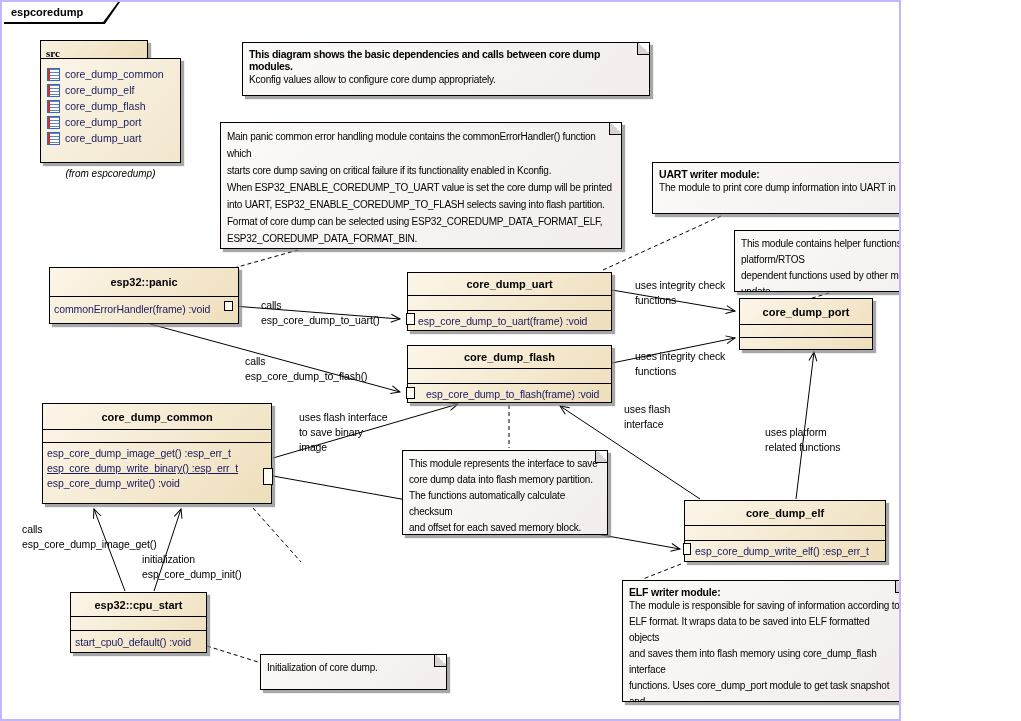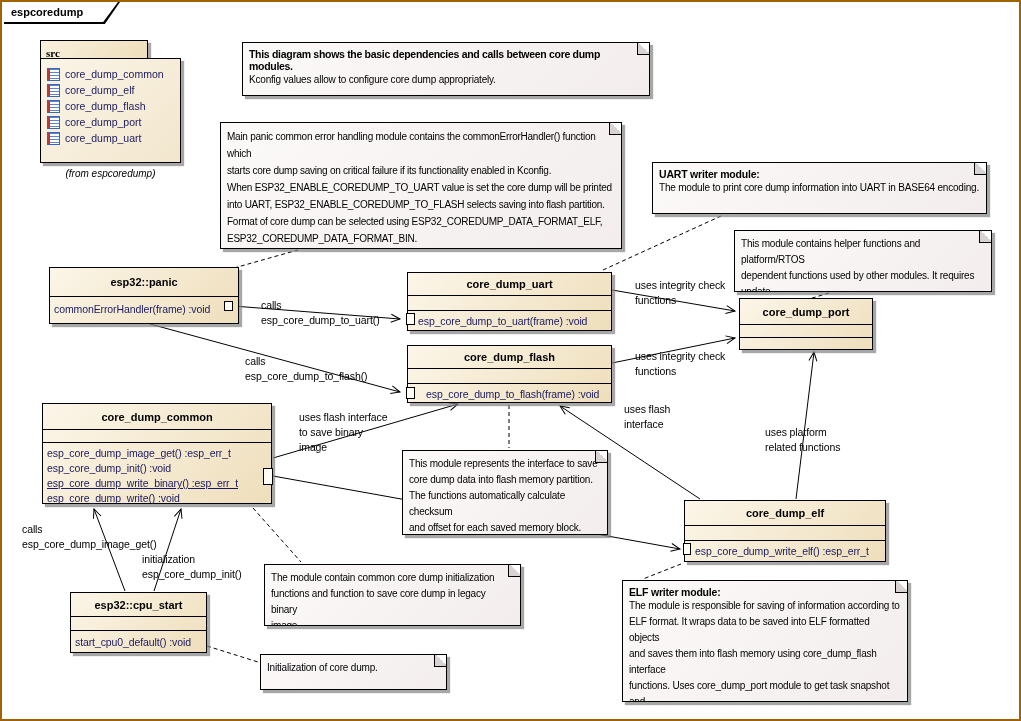--- a/index.html
+++ b/index.html
@@ -1,18 +1,18 @@
 <!DOCTYPE html>
 <html><head>
 <meta charset="utf-8">
 <style>
   html,body{margin:0;padding:0;background:#fff;}
   #canvas{
-    position:relative;width:1021px;height:721px;box-sizing:border-box;
-    border:2px solid #a16207;background:#fff;overflow:hidden;
+    position:relative;width:901px;height:721px;box-sizing:border-box;
+    border:2px solid #c4b5fd;background:#fff;overflow:hidden;
     font-family:"Liberation Sans",sans-serif;color:#000;
   }
   
   .tab-wrap{position:absolute;left:2px;top:0;width:116px;height:22px;
     clip-path:polygon(0 0,100% 0,87% 100%,0 100%);background:#000;}
   .tab-inner{position:absolute;left:0;top:0;width:114px;height:20px;
     clip-path:polygon(0 0,100% 0,87% 100%,0 100%);background:#fff;}
   .tab-label{position:absolute;left:7px;top:4px;font-size:11px;font-weight:bold;}
   
   .pkg-head{position:absolute;left:38px;top:38px;width:108px;height:19px;
@@ -150,26 +150,20 @@
   </div>
 
   <div class="note" style="left:400px;top:448px;width:206px;height:85px;">
     <div class="fold"></div>
     <div class="note-body">This module represents the interface to save
 core dump data into flash memory partition.
 The functions automatically calculate checksum
 and offset for each saved memory block.</div>
   </div>
 
-  <div class="note" style="left:262px;top:562px;width:257px;height:62px;">
-    <div class="fold"></div>
-    <div class="note-body">The module contain common core dump initialization
-functions and function to save core dump in legacy binary
-image.</div>
-  </div>
 
   <div class="note" style="left:258px;top:652px;width:187px;height:36px;">
     <div class="fold"></div>
     <div class="note-body">Initialization of core dump.</div>
   </div>
 
   <div class="note" style="left:620px;top:578px;width:286px;height:122px;">
     <div class="fold"></div>
     <div class="note-title">ELF writer module:</div>
     <div class="note-body">The module is responsible for saving of information according to
@@ -199,21 +193,20 @@
   <div class="cls" style="left:737px;top:296px;width:134px;height:52px;">
     <div class="cls-h" style="height:26px;">core_dump_port</div>
     <div class="cls-empty" style="height:13px;"></div>
     <div></div>
   </div>
 
   <div class="cls" style="left:40px;top:401px;width:230px;height:101px;">
     <div class="cls-h" style="height:26px;">core_dump_common</div>
     <div class="cls-empty" style="height:13px;"></div>
     <div class="cls-m" style="padding-top:3px;">esp_core_dump_image_get()  :esp_err_t</div>
-    <div class="cls-m">esp_core_dump_init()  :void</div>
     <div class="cls-m u">esp_core_dump_write_binary()  :esp_err_t</div>
     <div class="cls-m">esp_core_dump_write()  :void</div>
   </div>
 
   <div class="cls" style="left:682px;top:498px;width:202px;height:62px;">
     <div class="cls-h" style="height:25px;">core_dump_elf</div>
     <div class="cls-empty" style="height:15px;"></div>
     <div class="cls-m" style="padding-left:10px;padding-top:3px;">esp_core_dump_write_elf()  :esp_err_t</div>
   </div>
 

